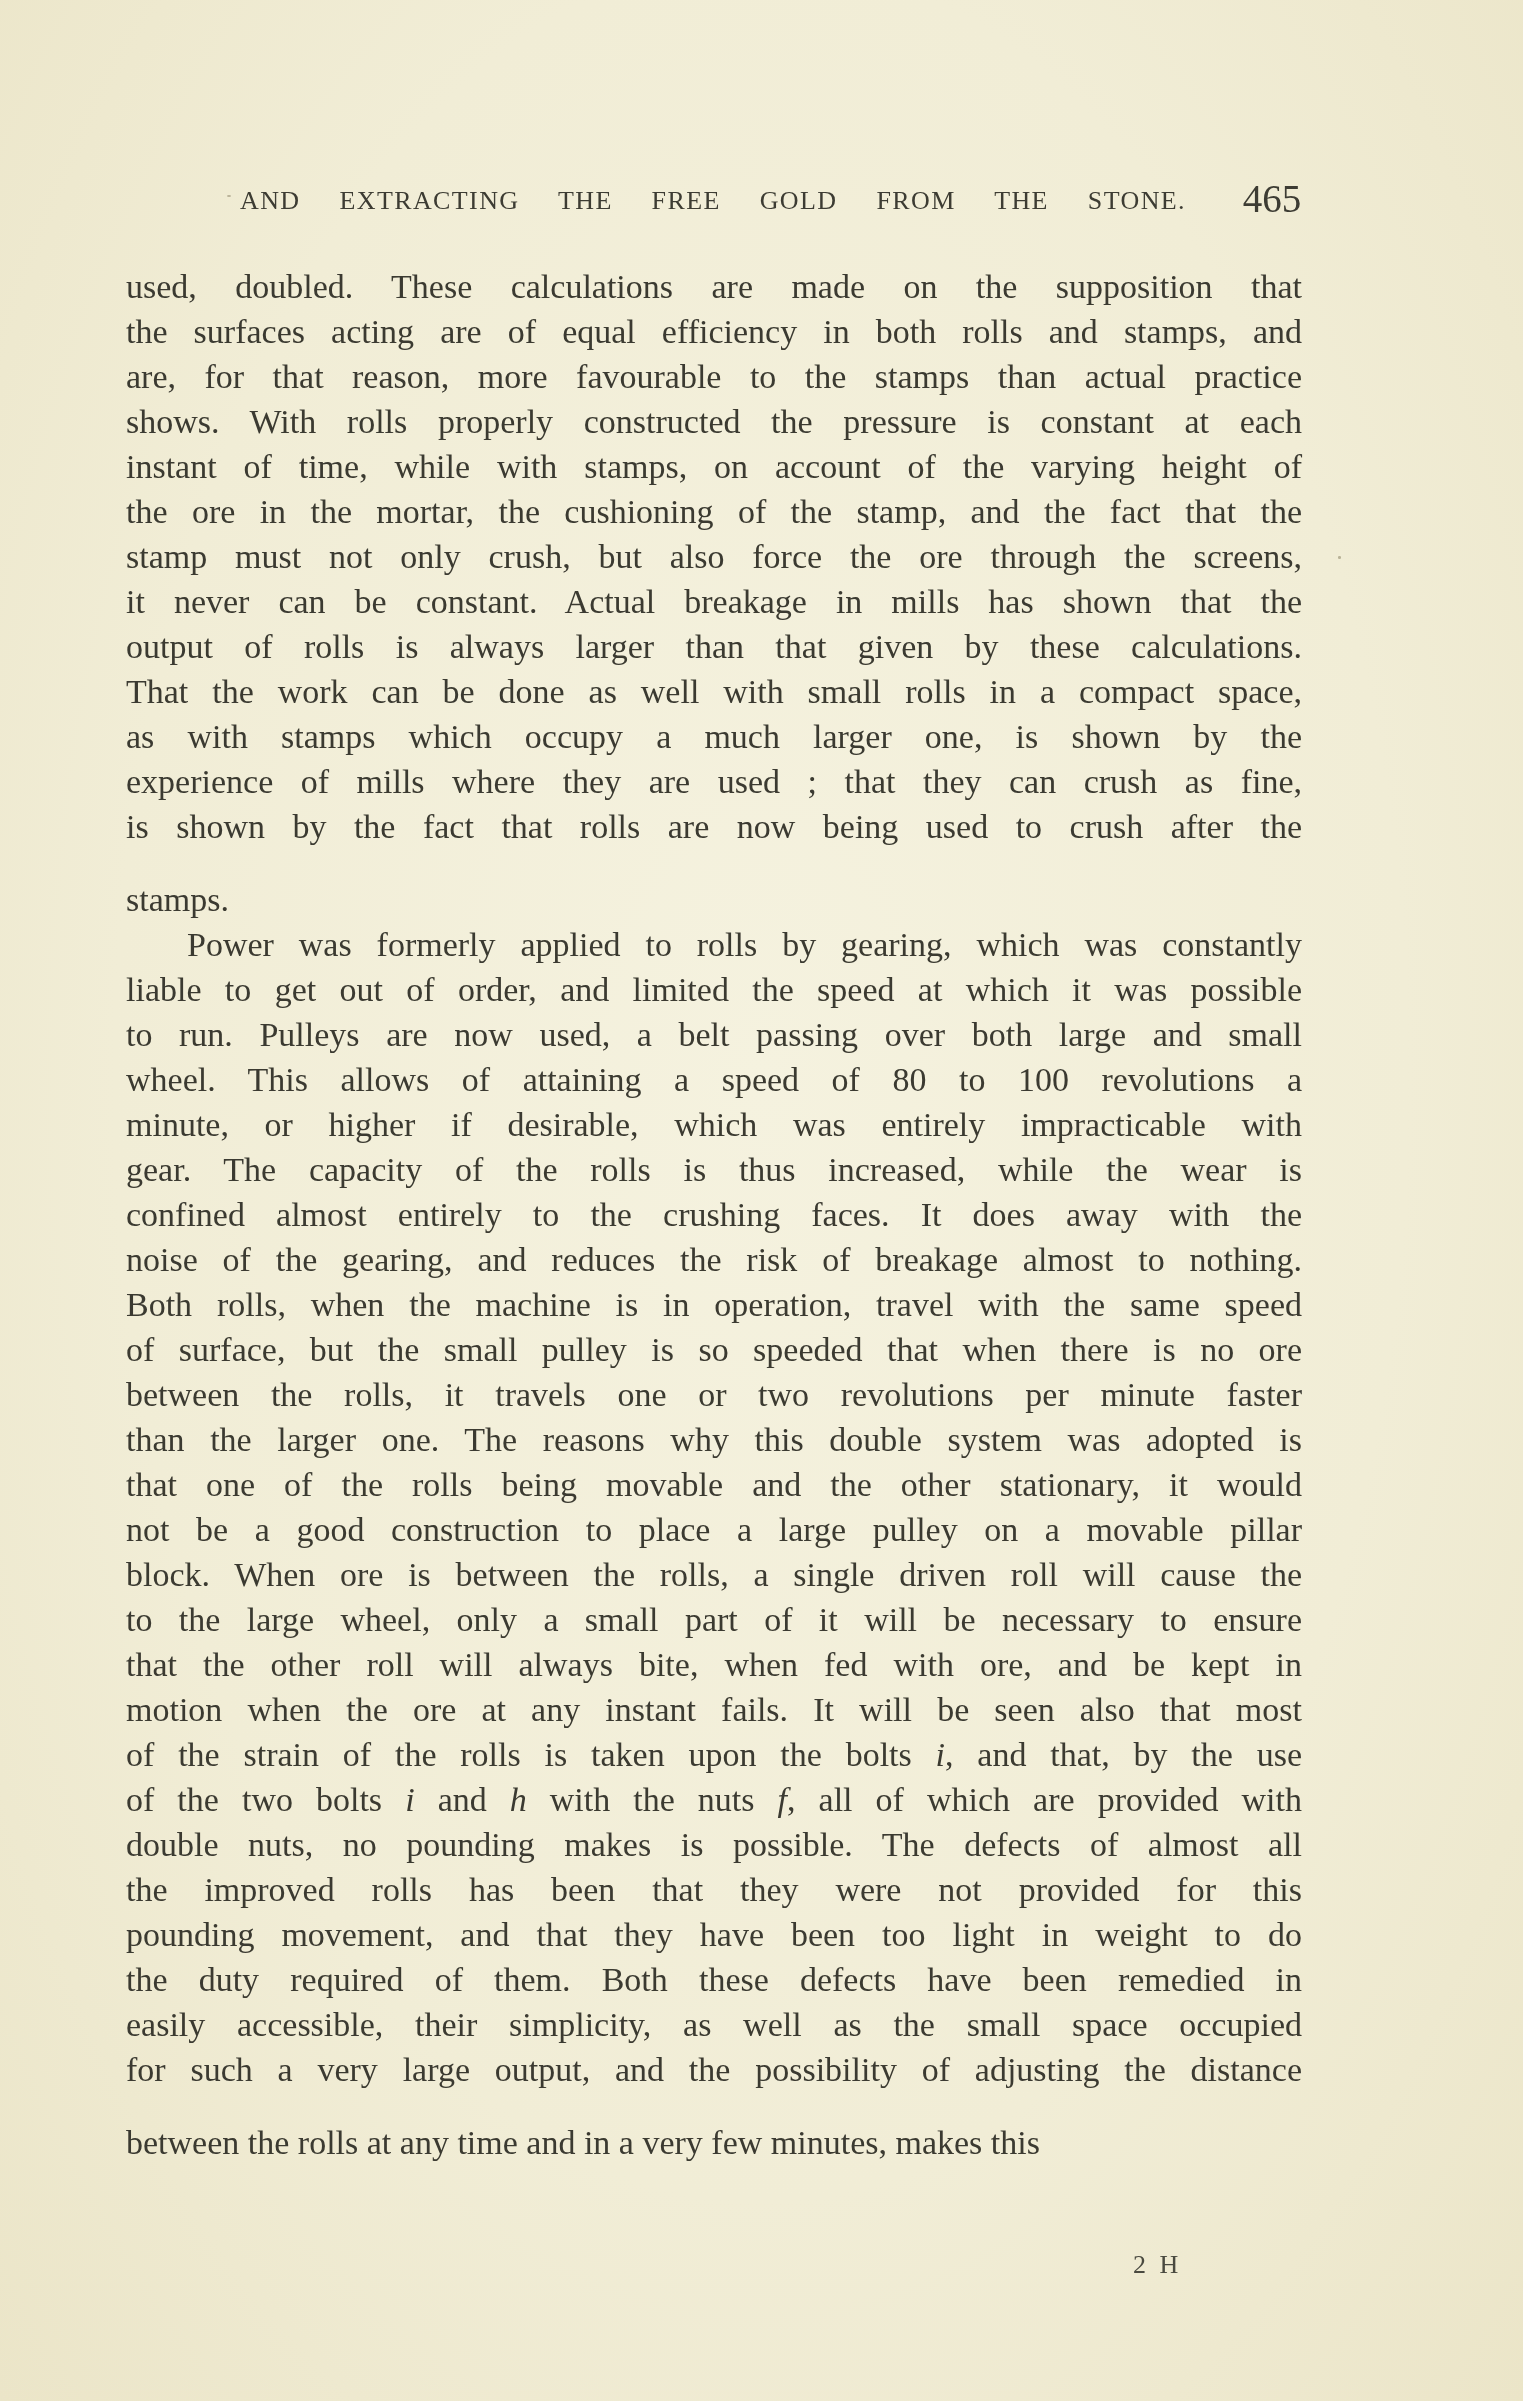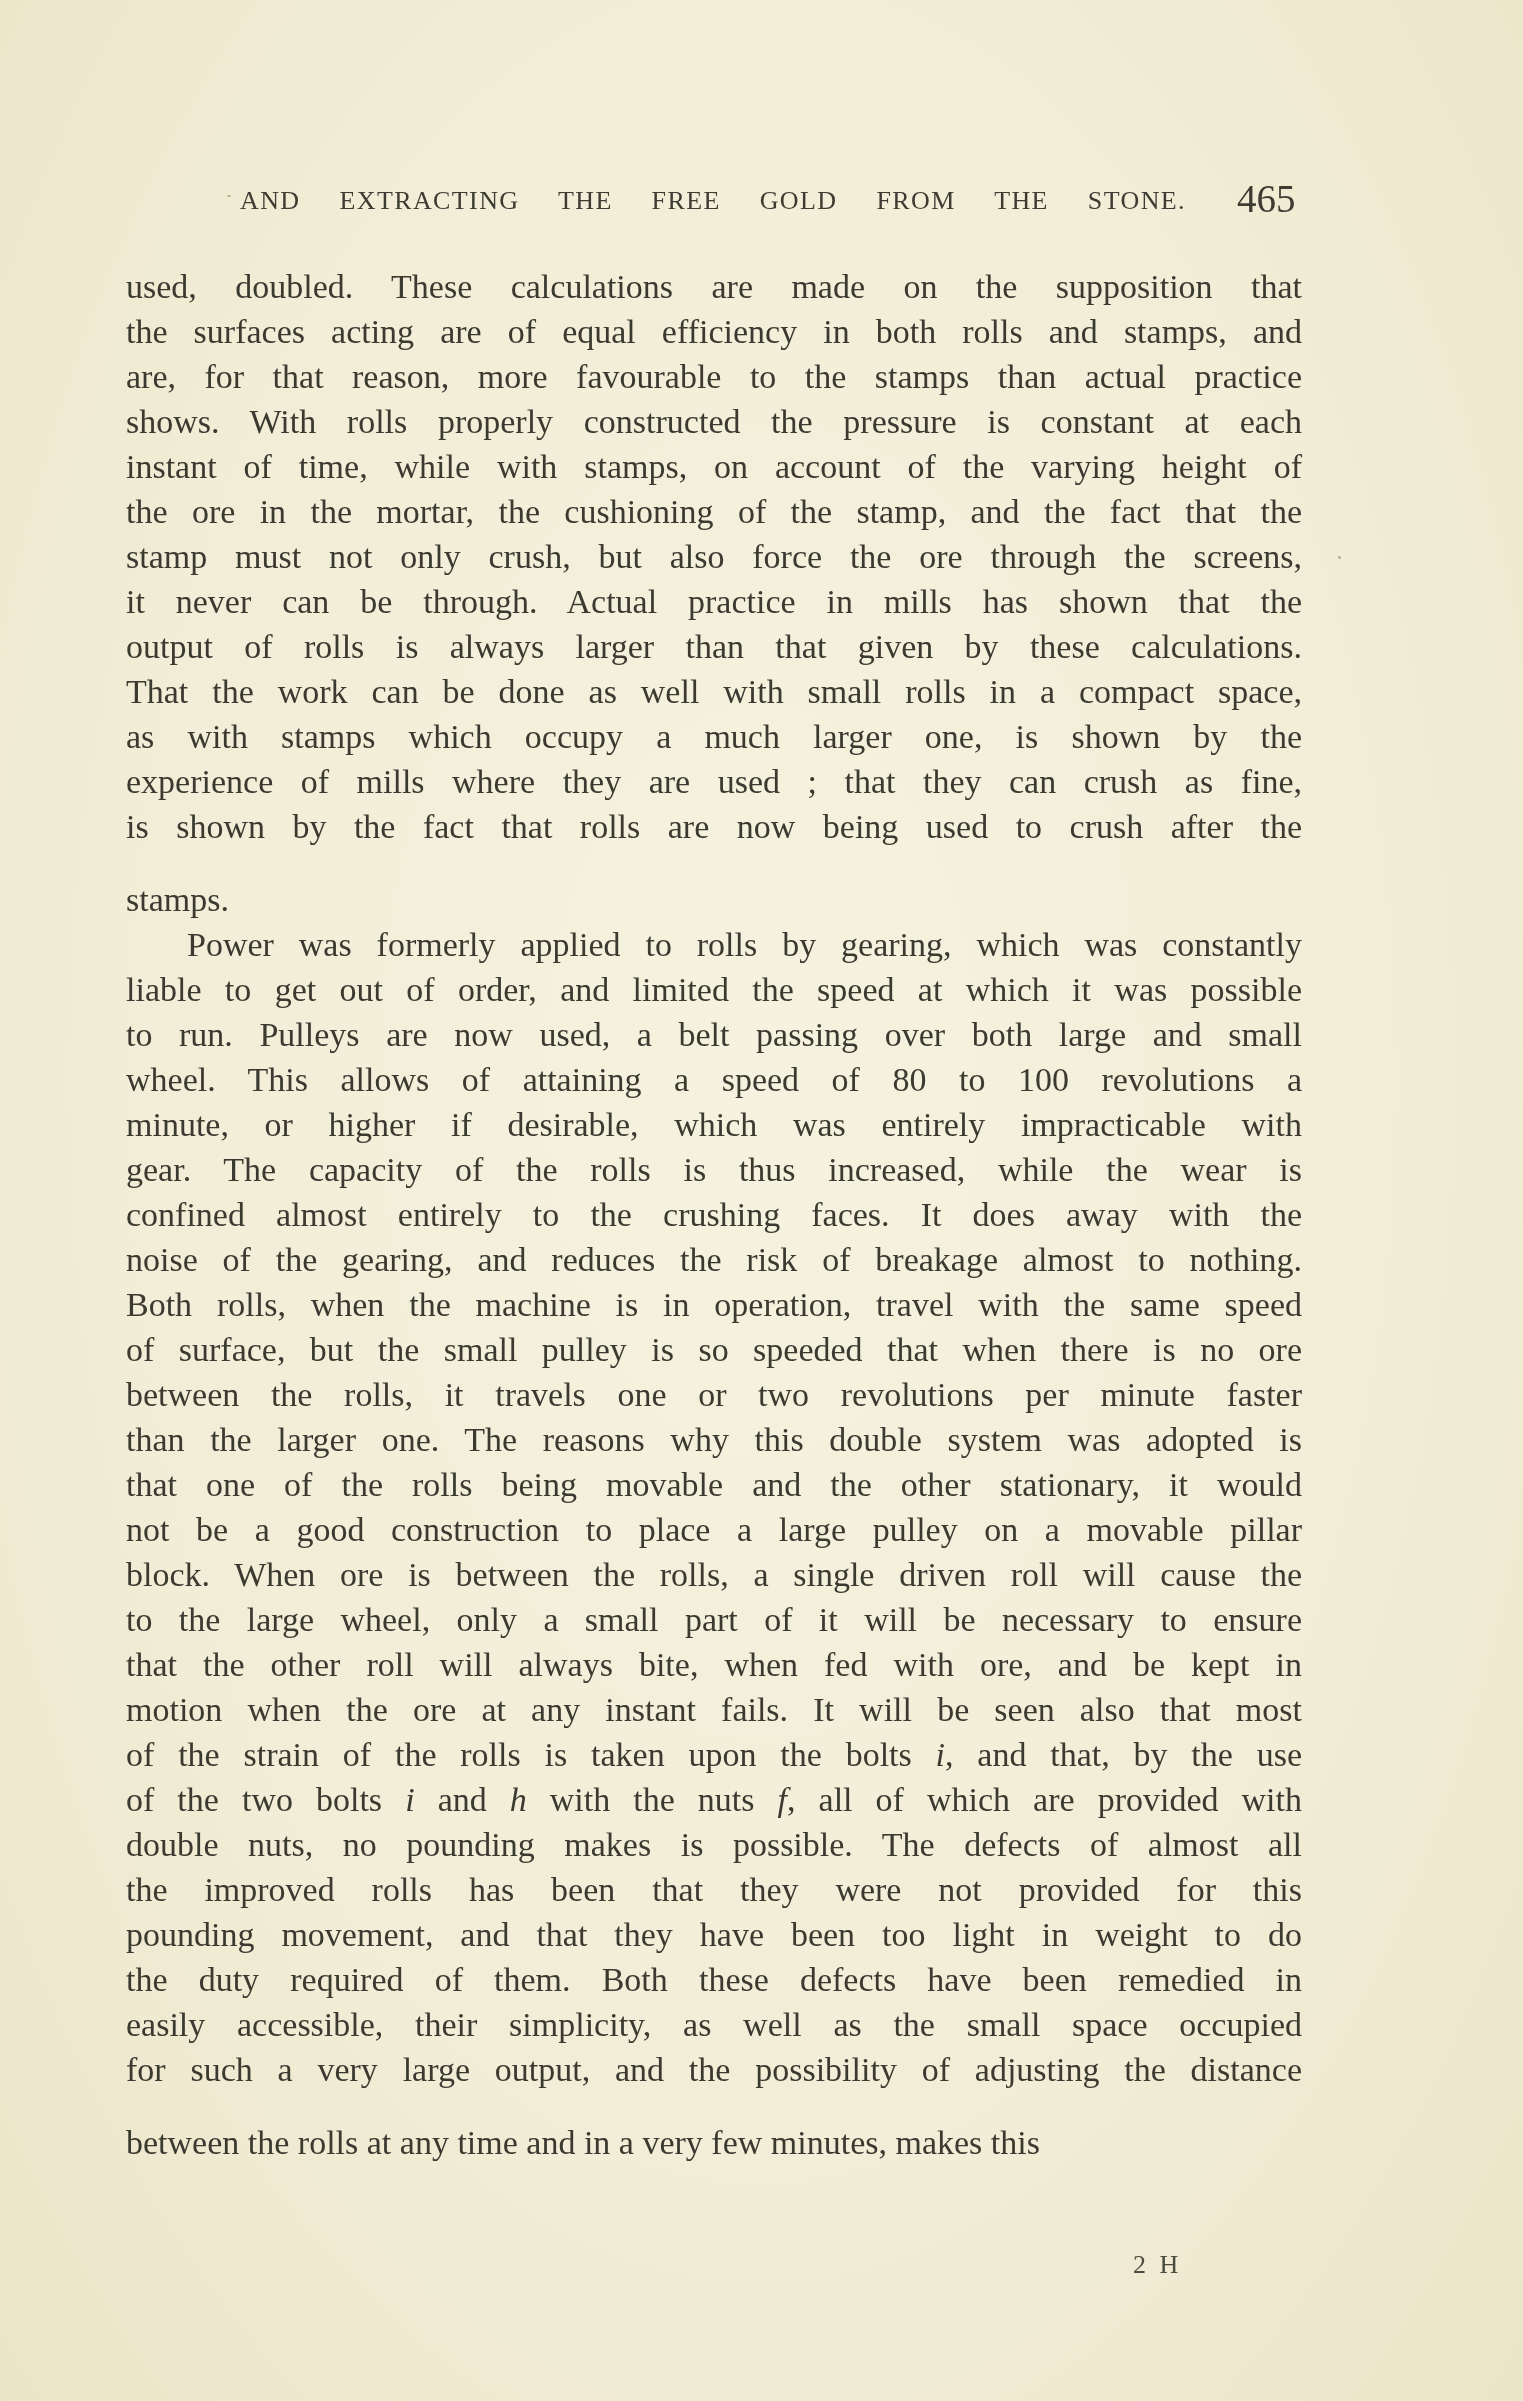--- a/index.html
+++ b/index.html
@@ -30,21 +30,21 @@
     text-align-last: justify;
     color: #3d3c33;
   }
   .page-number {
     position: absolute;
     left: 1237px;
     top: 174px;
     width: 70px;
     font-size: 39px;
     line-height: 49px;
-    text-align: left;
+    text-align: center;
     color: #3d3c33;
   }
   .body-text {
     position: absolute;
     left: 126px;
     top: 264px;
     width: 1176px;
   }
   .line {
     display: block;
@@ -93,21 +93,21 @@
 
 <div class="body-text" id="body-text">
     <div>
       <div class="line">used, doubled.  These calculations are made on the supposition that</div>
       <div class="line">the surfaces acting are of equal efficiency in both rolls and stamps, and</div>
       <div class="line">are, for that reason, more favourable to the stamps than actual practice</div>
       <div class="line">shows.  With rolls properly constructed the pressure is constant at each</div>
       <div class="line">instant of time, while with stamps, on account of the varying height of</div>
       <div class="line">the ore in the mortar, the cushioning of the stamp, and the fact that the</div>
       <div class="line">stamp must not only crush, but also force the ore through the screens,</div>
-      <div class="line">it never can be through.  Actual practice in mills has shown that the</div>
+      <div class="line">it never can be constant.  Actual breakage in mills has shown that the</div>
       <div class="line">output of rolls is always larger than that given by these calculations.</div>
       <div class="line">That the work can be done as well with small rolls in a compact space,</div>
       <div class="line">as with stamps which occupy a much larger one, is shown by the</div>
       <div class="line">experience of mills where they are used ; that they can crush as fine,</div>
       <div class="line">is shown by the fact that rolls are now being used to crush after the</div>
       <div class="line last">stamps.</div>
     </div>
     <div>
       <div class="line indent">Power was formerly applied to rolls by gearing, which was constantly</div>
       <div class="line">liable to get out of order, and limited the speed at which it was possible</div>

